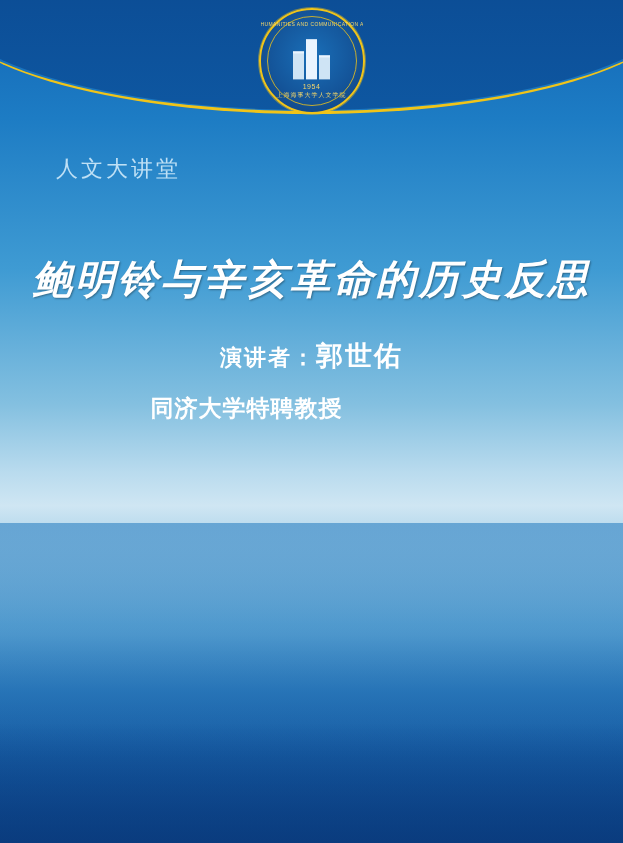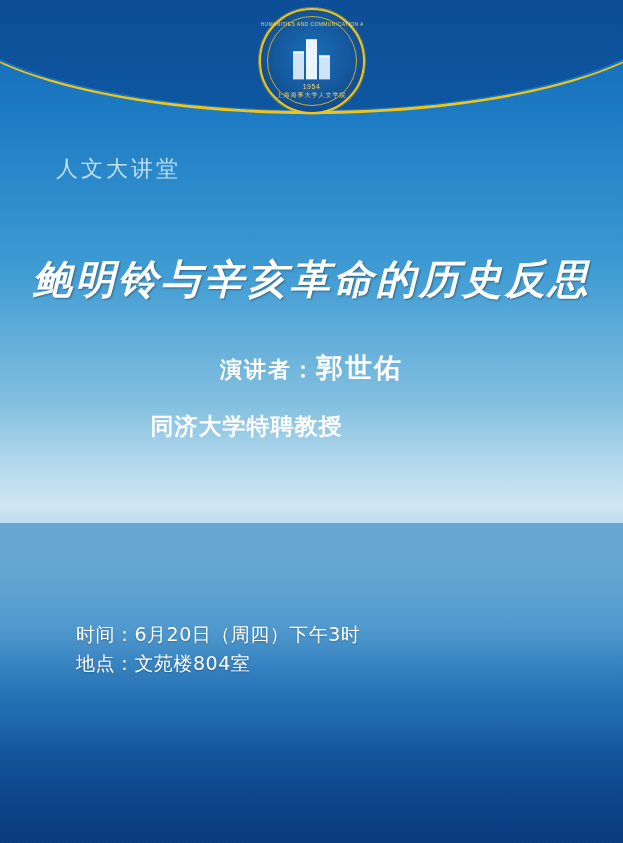--- a/index.html
+++ b/index.html
@@ -171,21 +171,21 @@
     color: #ffffff;
     letter-spacing: 3px;
     font-family: "DejaVu Serif", serif;
     font-style: italic;
     text-shadow: 1px 1px 2px rgba(0,0,0,0.35);
     margin-top: 24px;
   }
   .speaker {
     position: absolute;
     left: 0;
-    top: 350px;
+    top: 338px;
     width: 623px;
     text-align: center;
     font-size: 27px;
     font-weight: bold;
     color: #ffffff;
     letter-spacing: 2px;
     font-family: "DejaVu Serif", serif;
   }
   .speaker .label {
     font-size: 22px;
@@ -195,21 +195,20 @@
     left: 0;
     top: 392px;
     width: 493px;
     text-align: center;
     color: #ffffff;
     font-size: 23px;
     font-weight: bold;
     line-height: 1.42;
     letter-spacing: 1px;
     font-family: "DejaVu Sans", sans-serif;
-    margin-top: 18px;
   }
   .details {
     position: absolute;
     left: 76px;
     top: 620px;
     color: #ffffff;
     font-size: 19px;
     line-height: 1.55;
     letter-spacing: 0.5px;
     font-family: "DejaVu Sans", sans-serif;
@@ -248,18 +247,14 @@
   <div class="title">鲍明铃与辛亥革命的历史反思</div>
 
   <div class="speaker">
     <span class="label">演讲者：</span><span>郭世佑</span>
   </div>
 
   <div class="affil">
     <div>同济大学特聘教授</div>
   </div>
 
-  <div class="details">
-    <div>时间：6月20日（周四）下午3时</div>
-    <div>地点：文苑楼804室</div>
-  </div>
 
 </div>
 
 </body></html>

